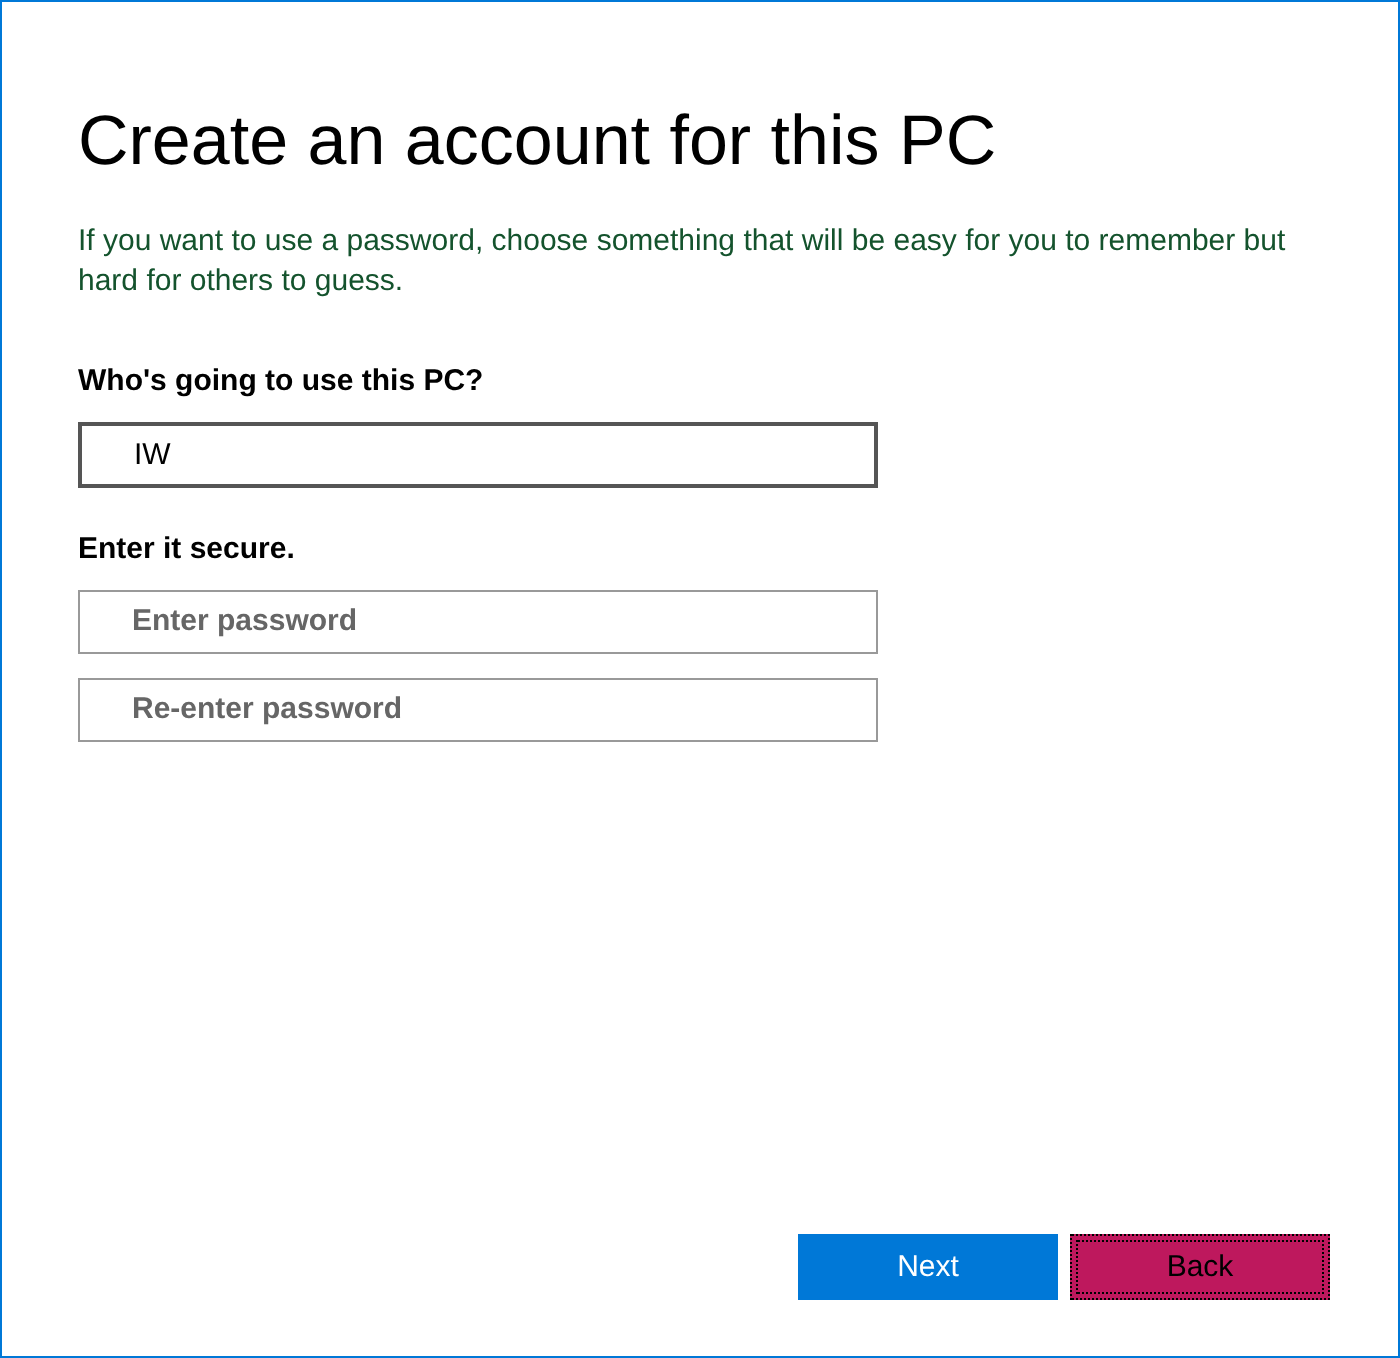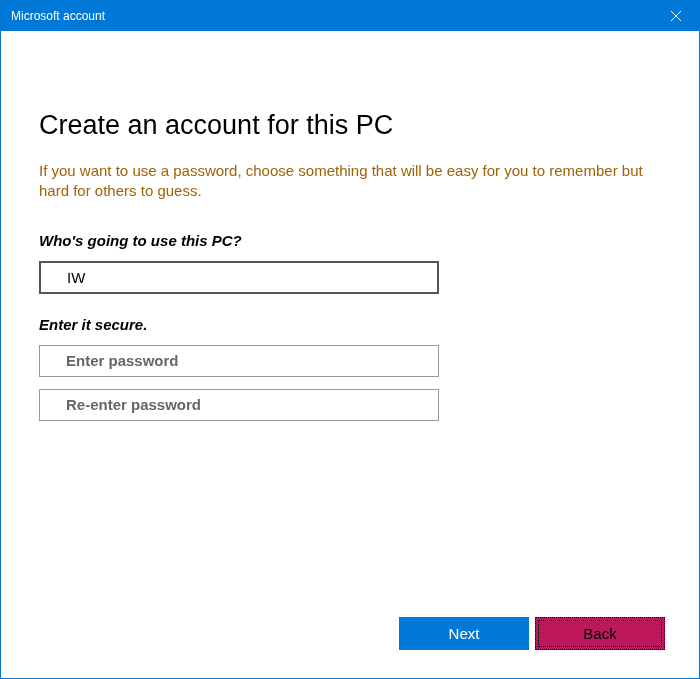--- a/index.html
+++ b/index.html
@@ -48,36 +48,34 @@
       width: 10px;
       height: 10px;
     }
     .content {
       flex: 1;
       padding: 50px 38px 0 38px;
       color: #000;
       position: relative;
     }
     .heading {
-      font-size: 27px;
+      font-size: 35px;
       font-weight: 400;
       margin-bottom: 20px;
-      margin-top: 29px;
     }
     .description {
       font-size: 15px;
       line-height: 1.35;
       margin-bottom: 30px;
-      color: #a16207;
+      color: #14532d;
     }
     .section-label {
       font-size: 15px;
       font-weight: 600;
       margin-bottom: 12px;
-      font-style: italic;
     }
     .text-input {
       width: 400px;
       height: 33px;
       border: 2px solid #555;
       padding: 0 26px;
       font-size: 15px;
       font-family: inherit;
       outline: none;
       margin-bottom: 22px;
@@ -119,29 +117,20 @@
       color: #000;
       border: 1px dotted #000;
       outline: 1px dotted #000;
       outline-offset: -4px;
     }
   </style>
 </head>
 <body>
 
 <div class="window">
-  <div class="titlebar">
-    <span class="titlebar-title">Microsoft account</span>
-    <div class="close-btn">
-      <svg viewBox="0 0 10 10">
-        <line x1="0" y1="0" x2="10" y2="10" stroke="white" stroke-width="1"></line>
-        <line x1="10" y1="0" x2="0" y2="10" stroke="white" stroke-width="1"></line>
-      </svg>
-    </div>
-  </div>
 
   <div class="content">
     <h1 class="heading">Create an account for this PC</h1>
     <p class="description">If you want to use a password, choose something that will be easy for you to remember but hard for others to guess.</p>
 
     <div class="section-label">Who's going to use this PC?</div>
     <input type="text" class="text-input" value="IW" style="">
 
     <div class="section-label">Enter it secure.</div>
     <input type="password" class="text-input light" placeholder="Enter password" style="">

